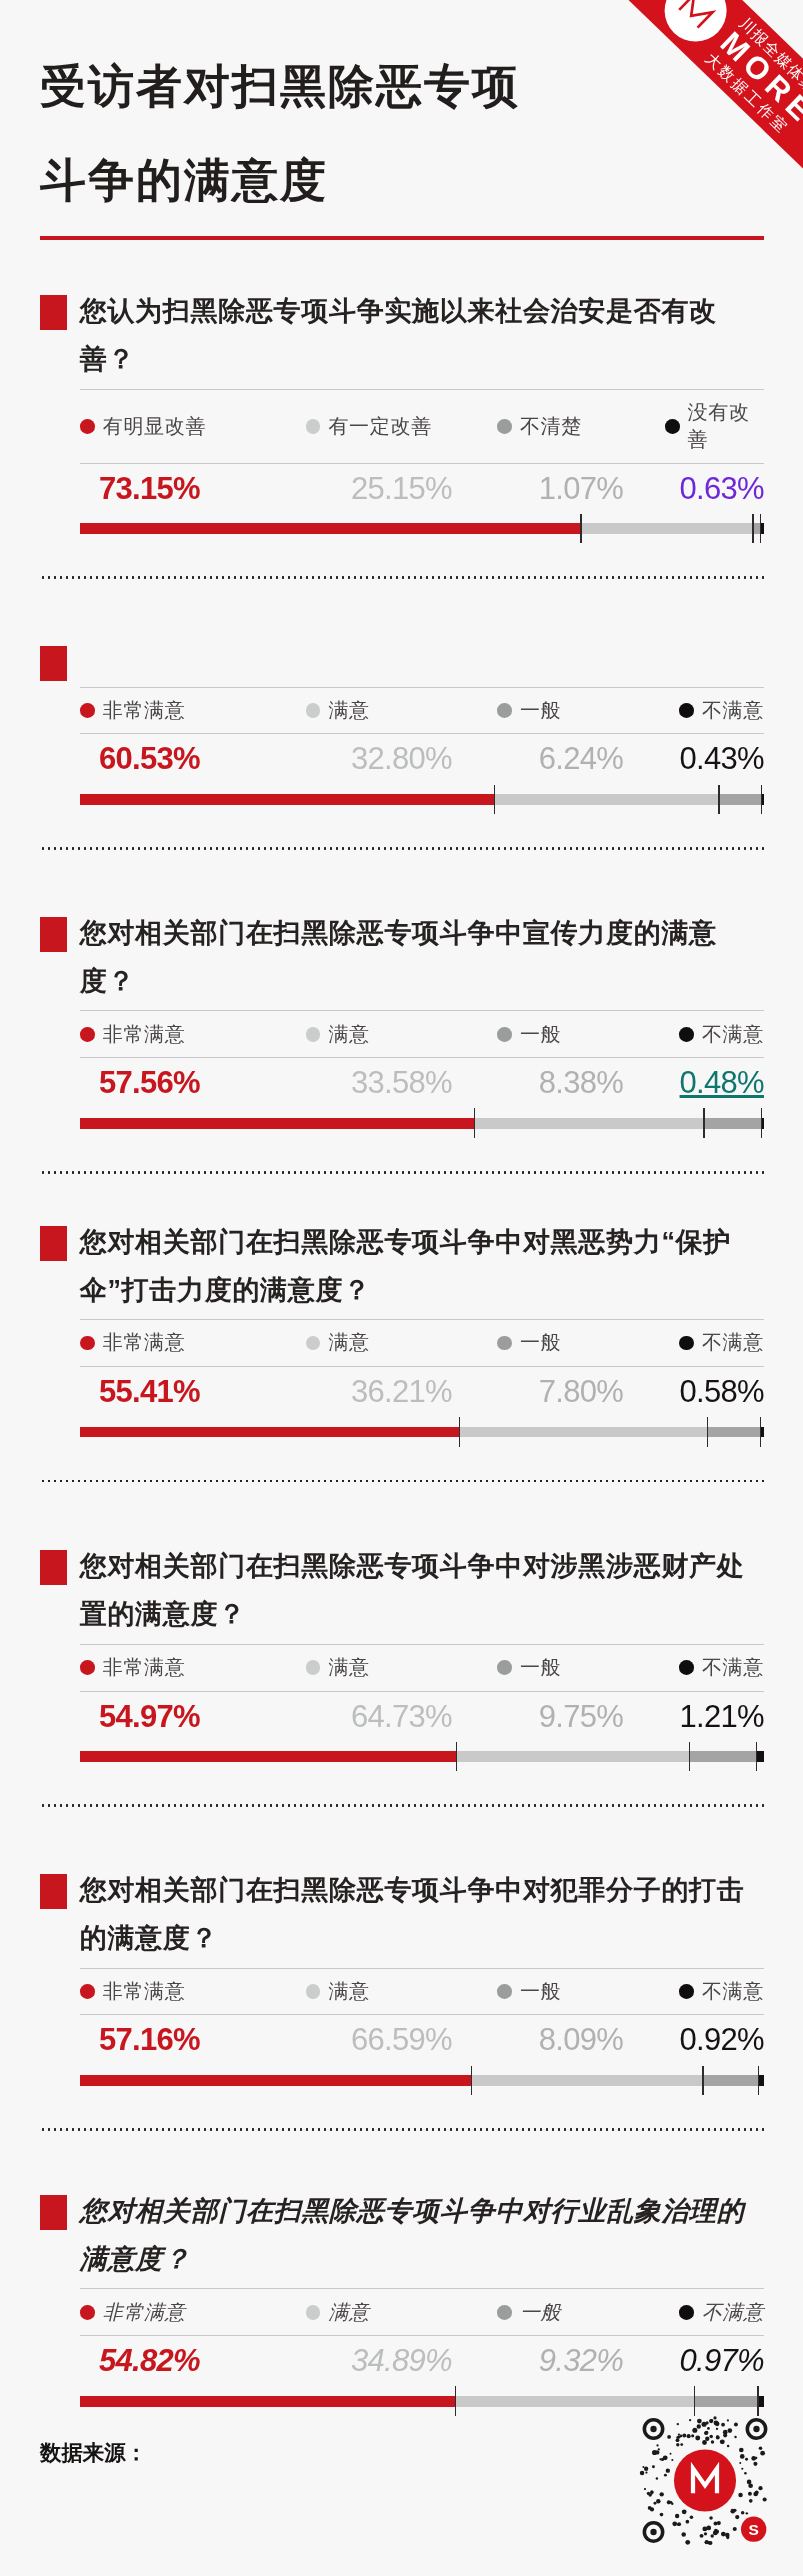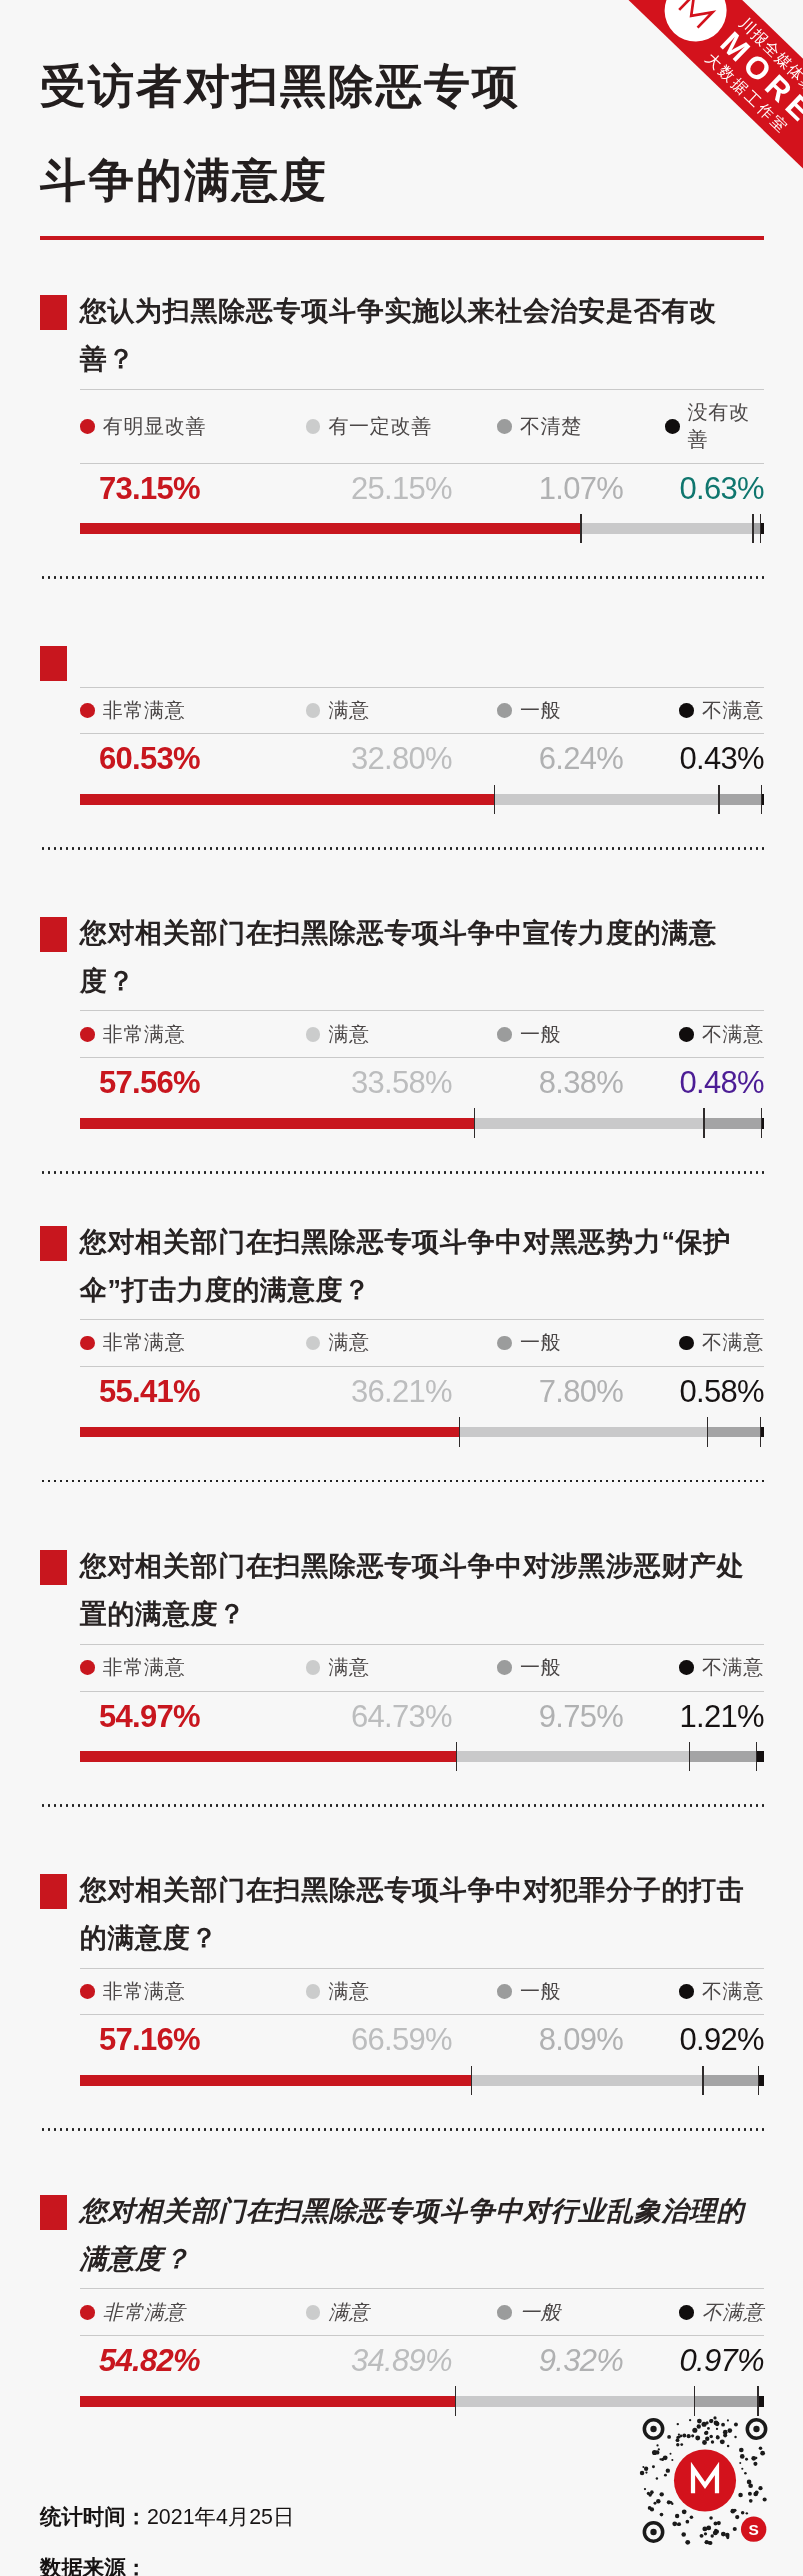--- a/index.html
+++ b/index.html
@@ -99,21 +99,21 @@
             </div>
             <div class="legend-item">
               <span class="dot" style="background: rgb(16, 13, 13);"></span>
               <span class="legend-label">没有改善</span>
             </div>
           </div>
       <div class="values">
             <div class="val v1" style="color: rgb(200, 22, 30);">73.15%</div>
             <div class="val v2" style="color: rgb(188, 189, 190);">25.15%</div>
             <div class="val v3" style="color: rgb(176, 177, 178);">1.07%</div>
-            <div class="val v4" style="color: #0f766e;">0.63%</div>
+            <div class="val v4" style="color: #6d28d9;">0.63%</div>
           </div>
       <div class="barwrap">
         <div class="bar">
               <div class="seg" style="width: 73.15%; background: rgb(200, 22, 30);"></div>
               <div class="seg" style="width: 25.15%; background: rgb(201, 201, 202);"></div>
               <div class="seg" style="width: 1.07%; background: rgb(164, 164, 165);"></div>
               <div class="seg" style="width: 0.63%; background: rgb(20, 16, 16);"></div>
             </div>
       <span class="tick" style="left: 73.15%;"></span>
             <span class="tick" style="left: 98.3%;"></span>
@@ -188,21 +188,21 @@
             </div>
             <div class="legend-item">
               <span class="dot" style="background: rgb(16, 13, 13);"></span>
               <span class="legend-label">不满意</span>
             </div>
           </div>
       <div class="values">
             <div class="val v1" style="color: rgb(200, 22, 30);">57.56%</div>
             <div class="val v2" style="color: rgb(188, 189, 190);">33.58%</div>
             <div class="val v3" style="color: rgb(176, 177, 178);">8.38%</div>
-            <div class="val v4" style="color: #4c1d95;">0.48%</div>
+            <div class="val v4" style="color: #0f766e; text-decoration: underline;">0.48%</div>
           </div>
       <div class="barwrap">
         <div class="bar">
               <div class="seg" style="width: 57.56%; background: rgb(200, 22, 30);"></div>
               <div class="seg" style="width: 33.58%; background: rgb(201, 201, 202);"></div>
               <div class="seg" style="width: 8.38%; background: rgb(164, 164, 165);"></div>
               <div class="seg" style="width: 0.48%; background: rgb(20, 16, 16);"></div>
             </div>
       <span class="tick" style="left: 57.56%;"></span>
             <span class="tick" style="left: 91.14%;"></span>
@@ -386,23 +386,20 @@
             </div>
       <span class="tick" style="left: 54.82%;"></span>
             <span class="tick" style="left: 89.71%;"></span>
             <span class="tick" style="left: 99.03%;"></span>
           </div>
     </div>
 
   </section>
 </div>
 
-  <div class="foot-stats">
-    <span class="foot-label">统计时间：</span><span>2021年4月25日</span>
-  </div>
   <div class="foot-source">
     <span>
         <span class="foot-label">数据来源：</span>
       </span>
 
   </div>
 
   <svg class="qr" viewBox="0 0 190 190">
     <g id="qr-dots">
         <circle cx="102.7" cy="183.7" r="2.9" fill="#1a1a1a"></circle>

